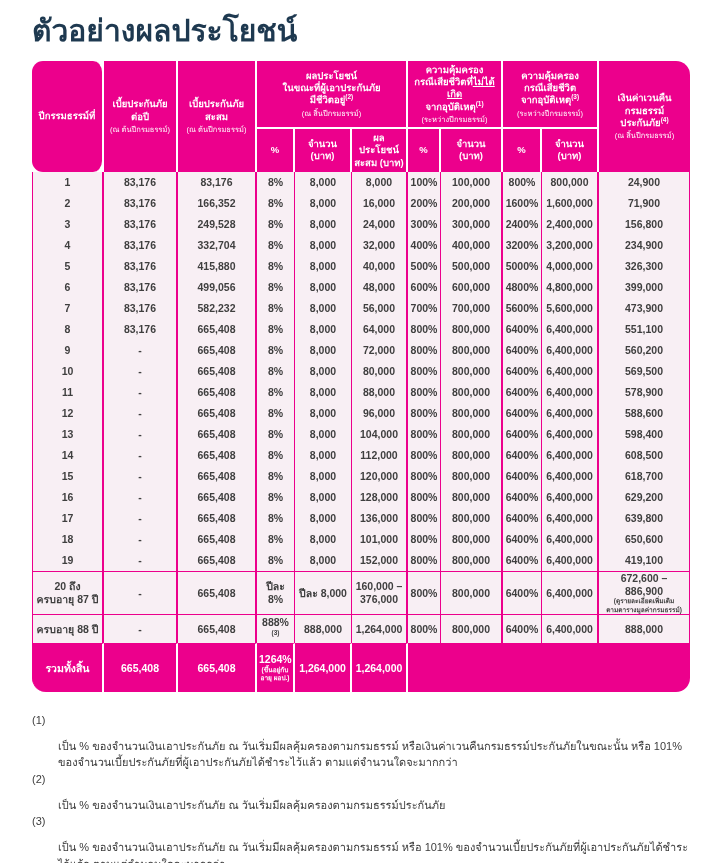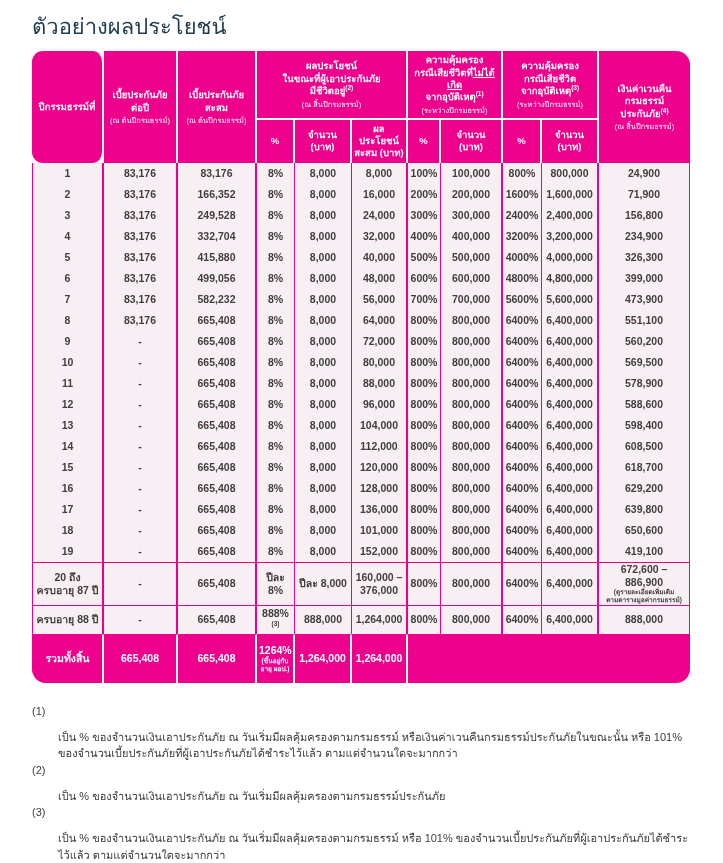--- a/index.html
+++ b/index.html
@@ -4,21 +4,21 @@
 <style>
   html,body{margin:0;padding:0;background:#ffffff;}
   body{
     width:723px;
     font-family:"Liberation Sans","DejaVu Sans",sans-serif;
     color:#3f3f3f;
   }
   .page{padding:10px 33px 30px 32px;}
 
   .title{
-    font-size:22px;font-weight:normal;color:#1e3950;
+    font-size:30px;font-weight:bold;color:#1e3950;
     margin:4px 0 12px 0;line-height:1.15;
   }
   .subtitle{
     font-size:13px;font-weight:bold;color:#1e3950;
     margin:0 0 24px 0;
   }
 
   
   table.benefit{
     width:658px;table-layout:fixed;
@@ -215,21 +215,21 @@
         </tr>
         <tr>
           <td class="gb">5</td>
           <td class="gb">83,176</td>
           <td class="gb">415,880</td>
           <td>8%</td>
           <td>8,000</td>
           <td class="gb">40,000</td>
           <td>500%</td>
           <td class="gb">500,000</td>
-          <td>4000%</td>
+          <td>5000%</td>
           <td class="gb">4,000,000</td>
           <td>326,300</td>
         </tr>
         <tr>
           <td class="gb">6</td>
           <td class="gb">83,176</td>
           <td class="gb">499,056</td>
           <td>8%</td>
           <td>8,000</td>
           <td class="gb">48,000</td>

